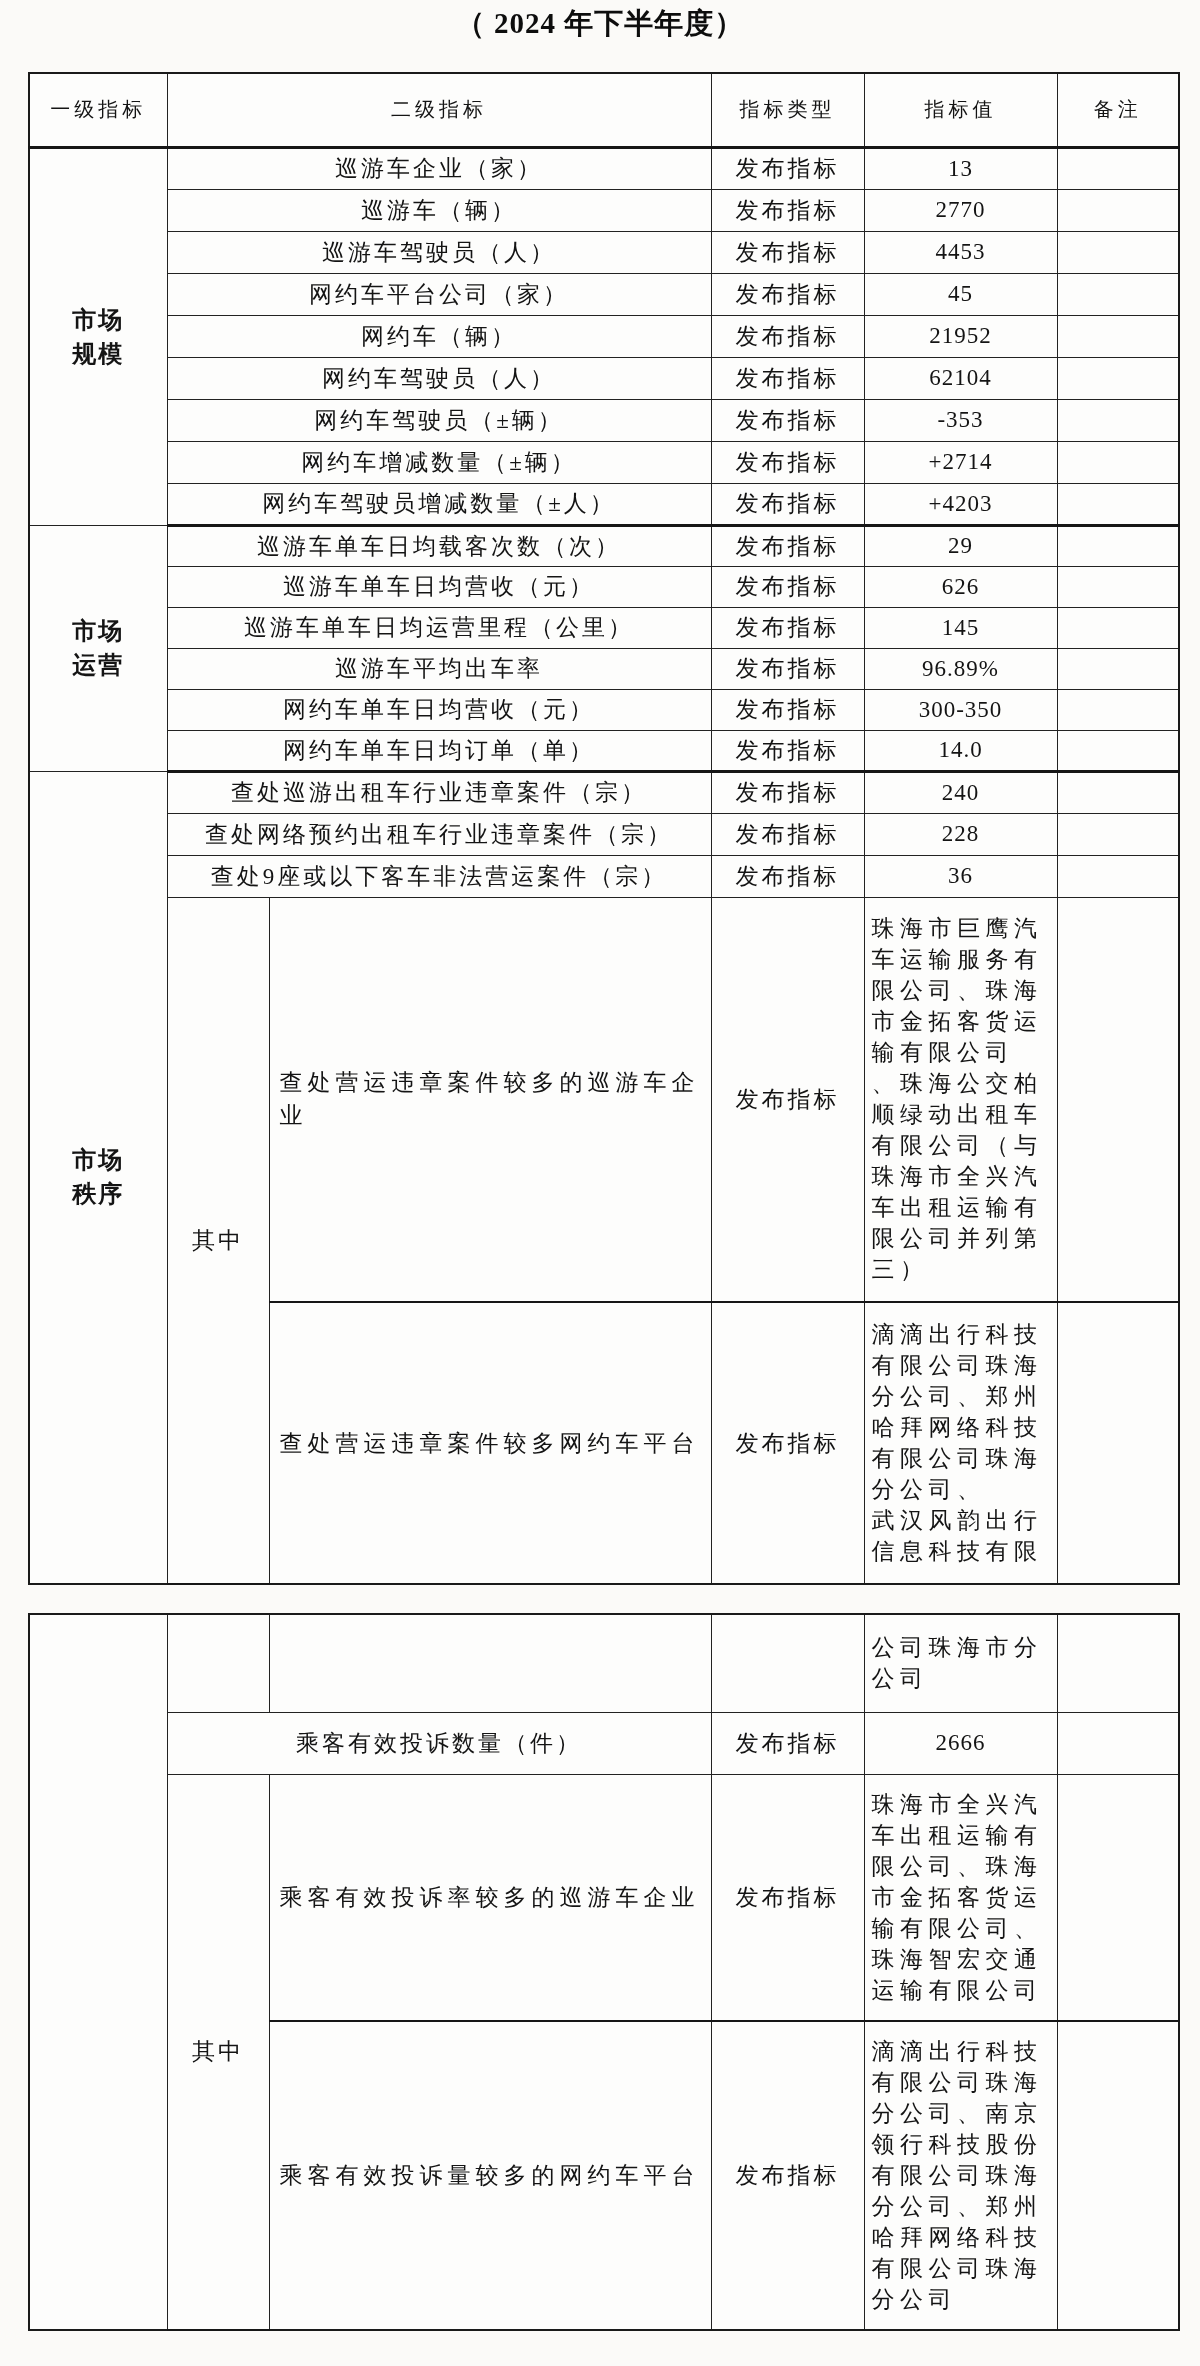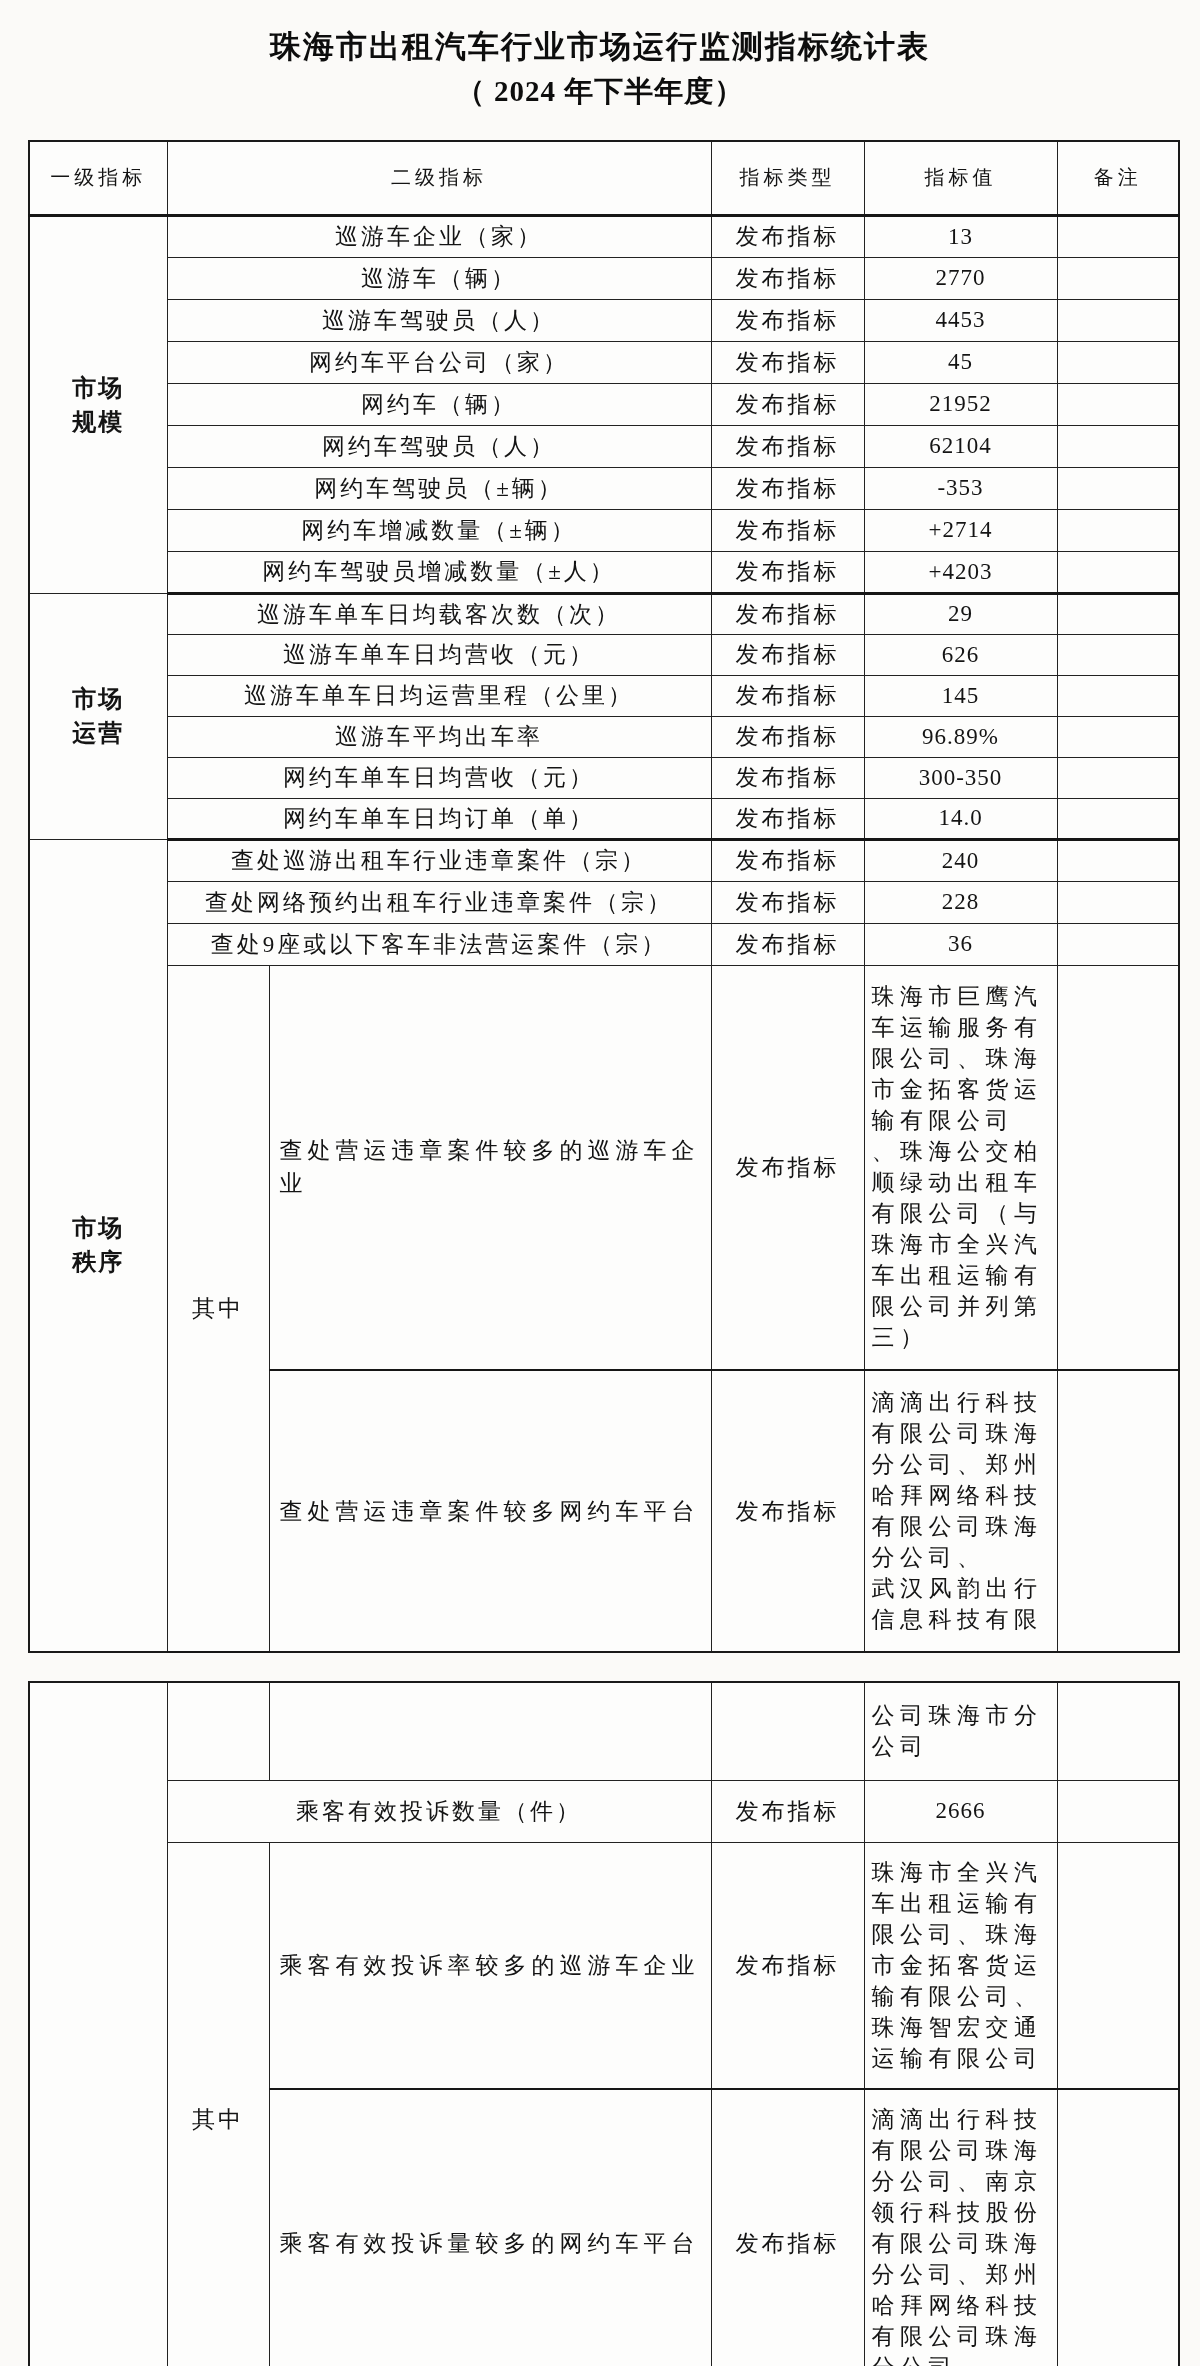--- a/index.html
+++ b/index.html
@@ -86,21 +86,20 @@
   td.h-big4 { height: 283px; margin-top: 21px; }
   tr.sec-end > td { border-bottom: 3px solid #161616; }
   tr.mid-thick > td { border-bottom: 2.6px solid #161616; }
   .gap { height: 28px; }
 </style>
 </head>
 <body>
 
 <div class="page">
 
-  <div class="title">珠海市出租汽车行业市场运行监测指标统计表</div>
   <div class="subtitle">（ 2024 年下半年度）</div>
 
   <table>
     <colgroup>
         <col class="c1">
         <col class="c2a">
         <col class="c2b">
         <col class="c3">
         <col class="c4">
         <col class="c5">

